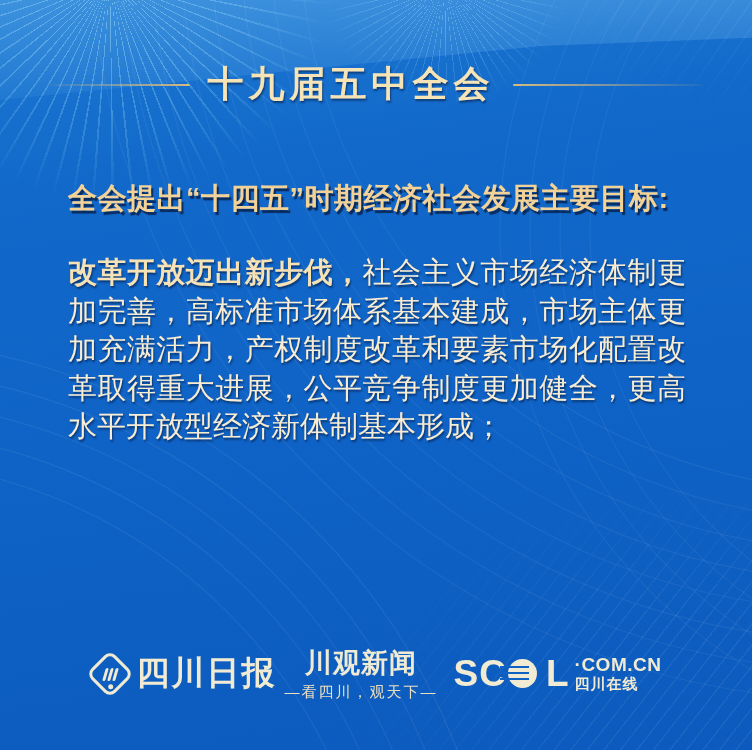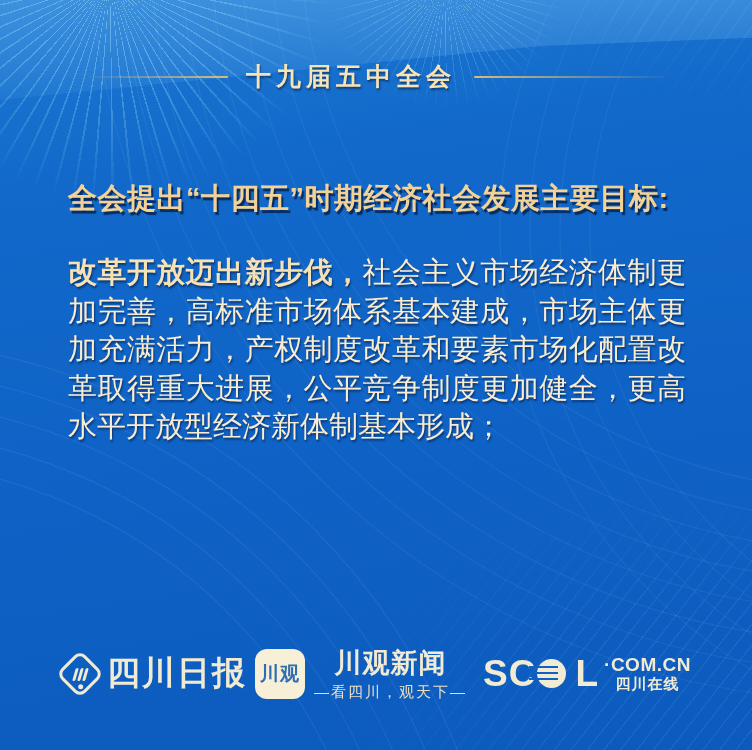--- a/index.html
+++ b/index.html
@@ -41,21 +41,21 @@
             mask-image:radial-gradient(ellipse at 90% 10%, #000 20%, transparent 70%);
     opacity:.4;
   }
 
   
   .header {
     position:absolute; top:60px; left:0; width:100%;
     display:flex; align-items:center; justify-content:center; gap:18px;
   }
   .page-title {
-    margin:0; font-size:25px; font-weight:700; letter-spacing:5px;
+    margin:0; font-size:36px; font-weight:700; letter-spacing:5px;
     color:#f6e3b6; text-shadow:1px 2px 2px rgba(6,30,70,.6); white-space:nowrap;
   }
   .rule { height:2px; border-radius:1px; }
   .rule-left  { width:140px; background:linear-gradient(90deg, rgba(207,174,114,.05), #d9ba7c); }
   .rule-right { width:190px; background:linear-gradient(90deg, #d9ba7c, rgba(207,174,114,.05)); }
 
   
   .heading {
     position:absolute; top:179px; left:68px; right:58px; margin:0;
     font-size:29px; font-weight:800; letter-spacing:.5px;
@@ -103,21 +103,21 @@
 
   .scol { font-weight:800; }
   .scol-pre, .scol-post { font-size:37px; letter-spacing:1px; line-height:1;margin-left:8px; }
   .scol-o { width:29px; height:29px; border-radius:50%; background:#f2ebd3; margin:0 1px; position:relative; display:inline-block; }
   .scol-o::after {
     content:""; position:absolute; left:-8px; top:7px; width:29px; height:15px;
     background:repeating-linear-gradient(to bottom, #0e62c5 0 2.5px, transparent 2.5px 6px);
   }
   .scol-stack { display:flex; flex-direction:column; margin-left:5px; line-height:1.1; }
   .scol-domain { font-size:19px; letter-spacing:.5px; }
-  .scol-site { font-size:15px; letter-spacing:1px;text-align:center; }
+  .scol-site { font-size:15px; letter-spacing:1px; }
 </style>
 </head>
 <body>
 
 <div class="poster">
 
   <div class="sky-beam"></div>
   <div class="burst burst-1"></div>
   <div class="burst burst-2"></div>
   <svg class="arcs" width="752" height="750" viewBox="0 0 752 750" fill="none" xmlns="http://www.w3.org/2000/svg">
@@ -166,21 +166,20 @@
             <i></i>
             <i></i>
             <i></i>
           </span>
         <span class="dot"></span>
       </span>
       <span class="scrb-text">四川日报</span>
     </div>
 
     <div class="logo cg">
-      <span class="cg-badge">川观</span>
       <span class="cg-txt">
         <span class="cg-name">川观新闻</span>
         <span class="cg-tag">—看四川，观天下—</span>
       </span>
     </div>
 
     <div class="logo scol">
       <span class="scol-pre">SC</span>
       <span class="scol-o"></span>
       <span class="scol-post">L</span>

